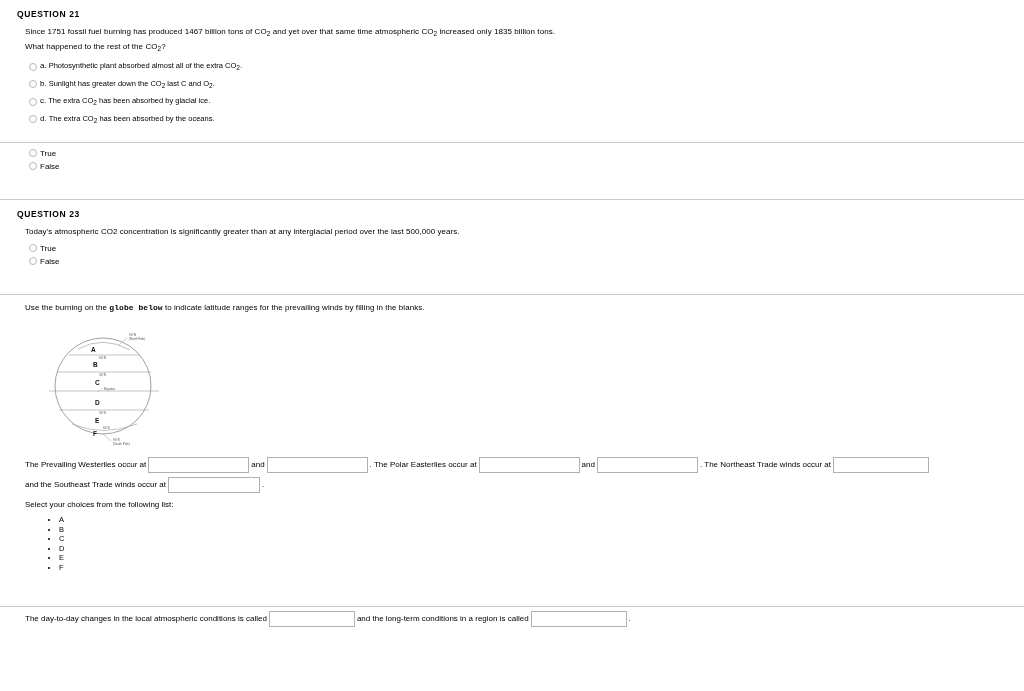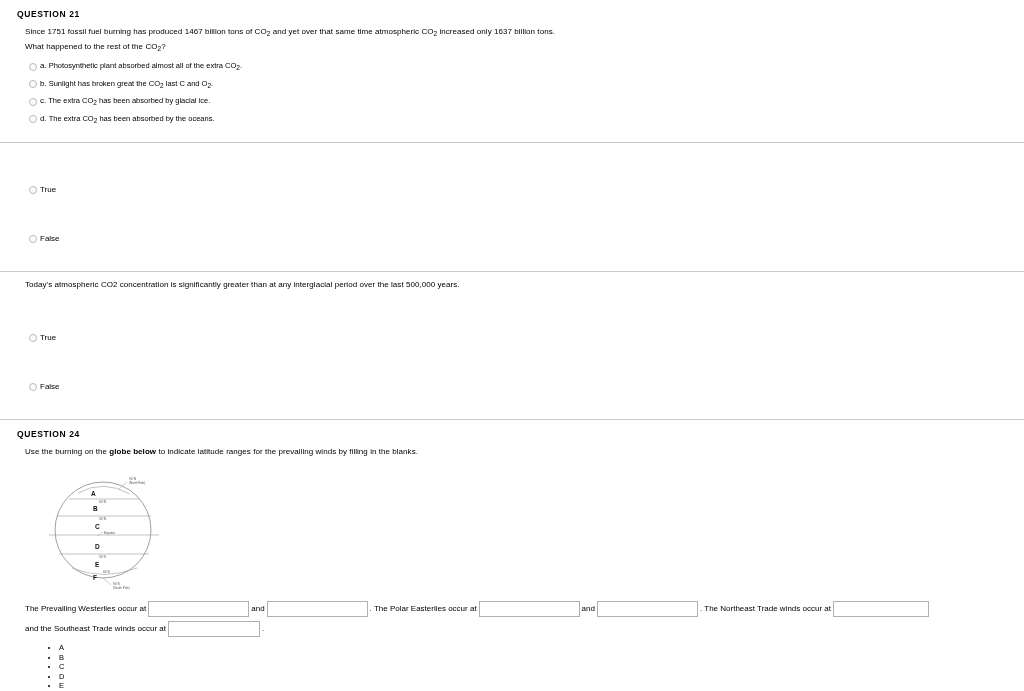--- a/index.html
+++ b/index.html
@@ -32,21 +32,21 @@
     padding: 9px 0 0 17px;
   }
   .q-body { padding: 0 0 0 25px; }
   .q-text {
     font-size: 8px;
     line-height: 13px;
     padding-top: 6px;
     letter-spacing: 0.05px;
   }
   sub { font-size: 6.5px; vertical-align: -1.5px; }
-  b { font-weight: bold; }
+  b { font-weight: bold; font-family: Liberation Mono, monospace; }
 
   
   .choices { padding-top: 4px; }
   .choice-row {
     display: flex;
     align-items: flex-start;
     padding: 2px 0 2px 4px;
     font-size: 8px;
     line-height: 12px;
   }
@@ -60,24 +60,22 @@
   }
   .choice-letter {
     font-size: 8px;
     margin-right: 2px;
     flex: 0 0 auto;
   }
   .choice-label { font-size: 7.5px; line-height: 12px; }
 
   .tf-row {
     display: flex;
-    align-items: center;
     padding: 2px 0 2px 4px;
     font-size: 8px;
-    margin-top: 36px;
   }
   .tf-row .radio { margin-top: 0; }
   .tf-label { font-size: 8px; }
 
   
   .globe-wrap {
     position: relative;
     width: 120px;
     height: 125px;
     margin: 10px 0 4px 22px;
@@ -125,35 +123,35 @@
 </style>
 </head>
 <body>
 
 <div class="page">
 
   <div class="q-block">
     <div class="q-header">QUESTION 21</div>
     <div class="q-body">
       <div class="q-text">
-        <span>Since 1751 fossil fuel burning has produced 1467 billion tons of CO</span><sub>2</sub><span> and yet over that same time atmospheric CO</span><sub>2</sub><span> increased only 1637 billion tons.</span>
+        <span>Since 1751 fossil fuel burning has produced 1467 billion tons of CO</span><sub>2</sub><span> and yet over that same time atmospheric CO</span><sub>2</sub><span> increased only 1835 billion tons.</span>
         <br>
         <span>What happened to the rest of the CO</span><sub>2</sub><span>?</span>
       </div>
 
       <div class="choices">
         <div class="choice-row">
           <span class="radio"></span>
           <span class="choice-letter">a.</span>
           <span class="choice-label"><span>Photosynthetic plant absorbed almost all of the extra CO</span><sub>2</sub><span>.</span></span>
         </div>
         <div class="choice-row">
           <span class="radio"></span>
           <span class="choice-letter">b.</span>
-          <span class="choice-label"><span>Sunlight has broken great the CO</span><sub>2</sub><span> last C and O</span><sub>2</sub><span>.</span></span>
+          <span class="choice-label"><span>Sunlight has greater down the CO</span><sub>2</sub><span> last C and O</span><sub>2</sub><span>.</span></span>
         </div>
         <div class="choice-row">
           <span class="radio"></span>
           <span class="choice-letter">c.</span>
           <span class="choice-label"><span>The extra CO</span><sub>2</sub><span> has been absorbed by glacial ice.</span></span>
         </div>
         <div class="choice-row">
           <span class="radio"></span>
           <span class="choice-letter">d.</span>
           <span class="choice-label"><span>The extra CO</span><sub>2</sub><span> has been absorbed by the oceans.</span></span>
@@ -175,39 +173,39 @@
           <span class="radio"></span>
           <span class="tf-label">False</span>
         </div>
       </div>
       <div class="spacer-tall"></div>
     </div>
   </div>
 
   <div class="divider"></div>
   <div class="q-block">
+    <div class="q-header">QUESTION 23</div>
     <div class="q-body">
       <div class="q-text">Today's atmospheric CO2 concentration is significantly greater than at any interglacial period over the last 500,000 years.</div>
       <div class="choices">
         <div class="tf-row">
           <span class="radio"></span>
           <span class="tf-label">True</span>
         </div>
         <div class="tf-row">
           <span class="radio"></span>
           <span class="tf-label">False</span>
         </div>
       </div>
       <div class="spacer-tall"></div>
     </div>
   </div>
 
   <div class="divider"></div>
   <div class="q-block">
-    <div class="q-header">QUESTION 24</div>
     <div class="q-body">
       <div class="q-text">
         <span>Use the burning on the </span><b>globe below</b><span> to indicate latitude ranges for the prevailing winds by filling in the blanks.</span>
       </div>
 
       <div class="globe-wrap">
         <svg class="globe-svg" width="120" height="125" viewBox="0 0 120 125">
           <circle cx="56" cy="62" r="48" fill="none" stroke="#888" stroke-width="0.8"></circle>
 
           <path d="M31 25 Q56 11 83 26" fill="none" stroke="#999" stroke-width="0.6"></path>
@@ -241,20 +239,21 @@
           <text x="48" y="81" font-size="6.5" font-weight="bold" fill="#111" font-family="Liberation Sans, sans-serif">D</text>
           <text x="48" y="99" font-size="6.5" font-weight="bold" fill="#111" font-family="Liberation Sans, sans-serif">E</text>
           <text x="46" y="112" font-size="6.5" font-weight="bold" fill="#111" font-family="Liberation Sans, sans-serif">F</text>
         </svg>
       </div>
 
       <div class="blank-line">
         <span class="seg">The Prevailing Westerlies occur at</span><input class="blank w95" type="text" value="" style=""><span class="seg">and</span><input class="blank w95" type="text" value="" style=""><span class="seg">. The Polar Easterlies occur at</span><input class="blank w95" type="text" value="" style=""><span class="seg">and</span><input class="blank w95" type="text" value="" style=""><span class="seg">. The Northeast Trade winds occur at</span><input class="blank w90" type="text" value="" style=""><span class="seg">and the Southeast Trade winds occur at</span><input class="blank w86" type="text" value="" style=""><span class="seg">.</span>
       </div>
 
+      <div class="list-intro">Select your choices from the following list:</div>
       <ul class="choice-list">
         <li>A</li>
         <li>B</li>
         <li>C</li>
         <li>D</li>
         <li>E</li>
         <li>F</li>
       </ul>
       <div style="height:34px"></div>
     </div>

